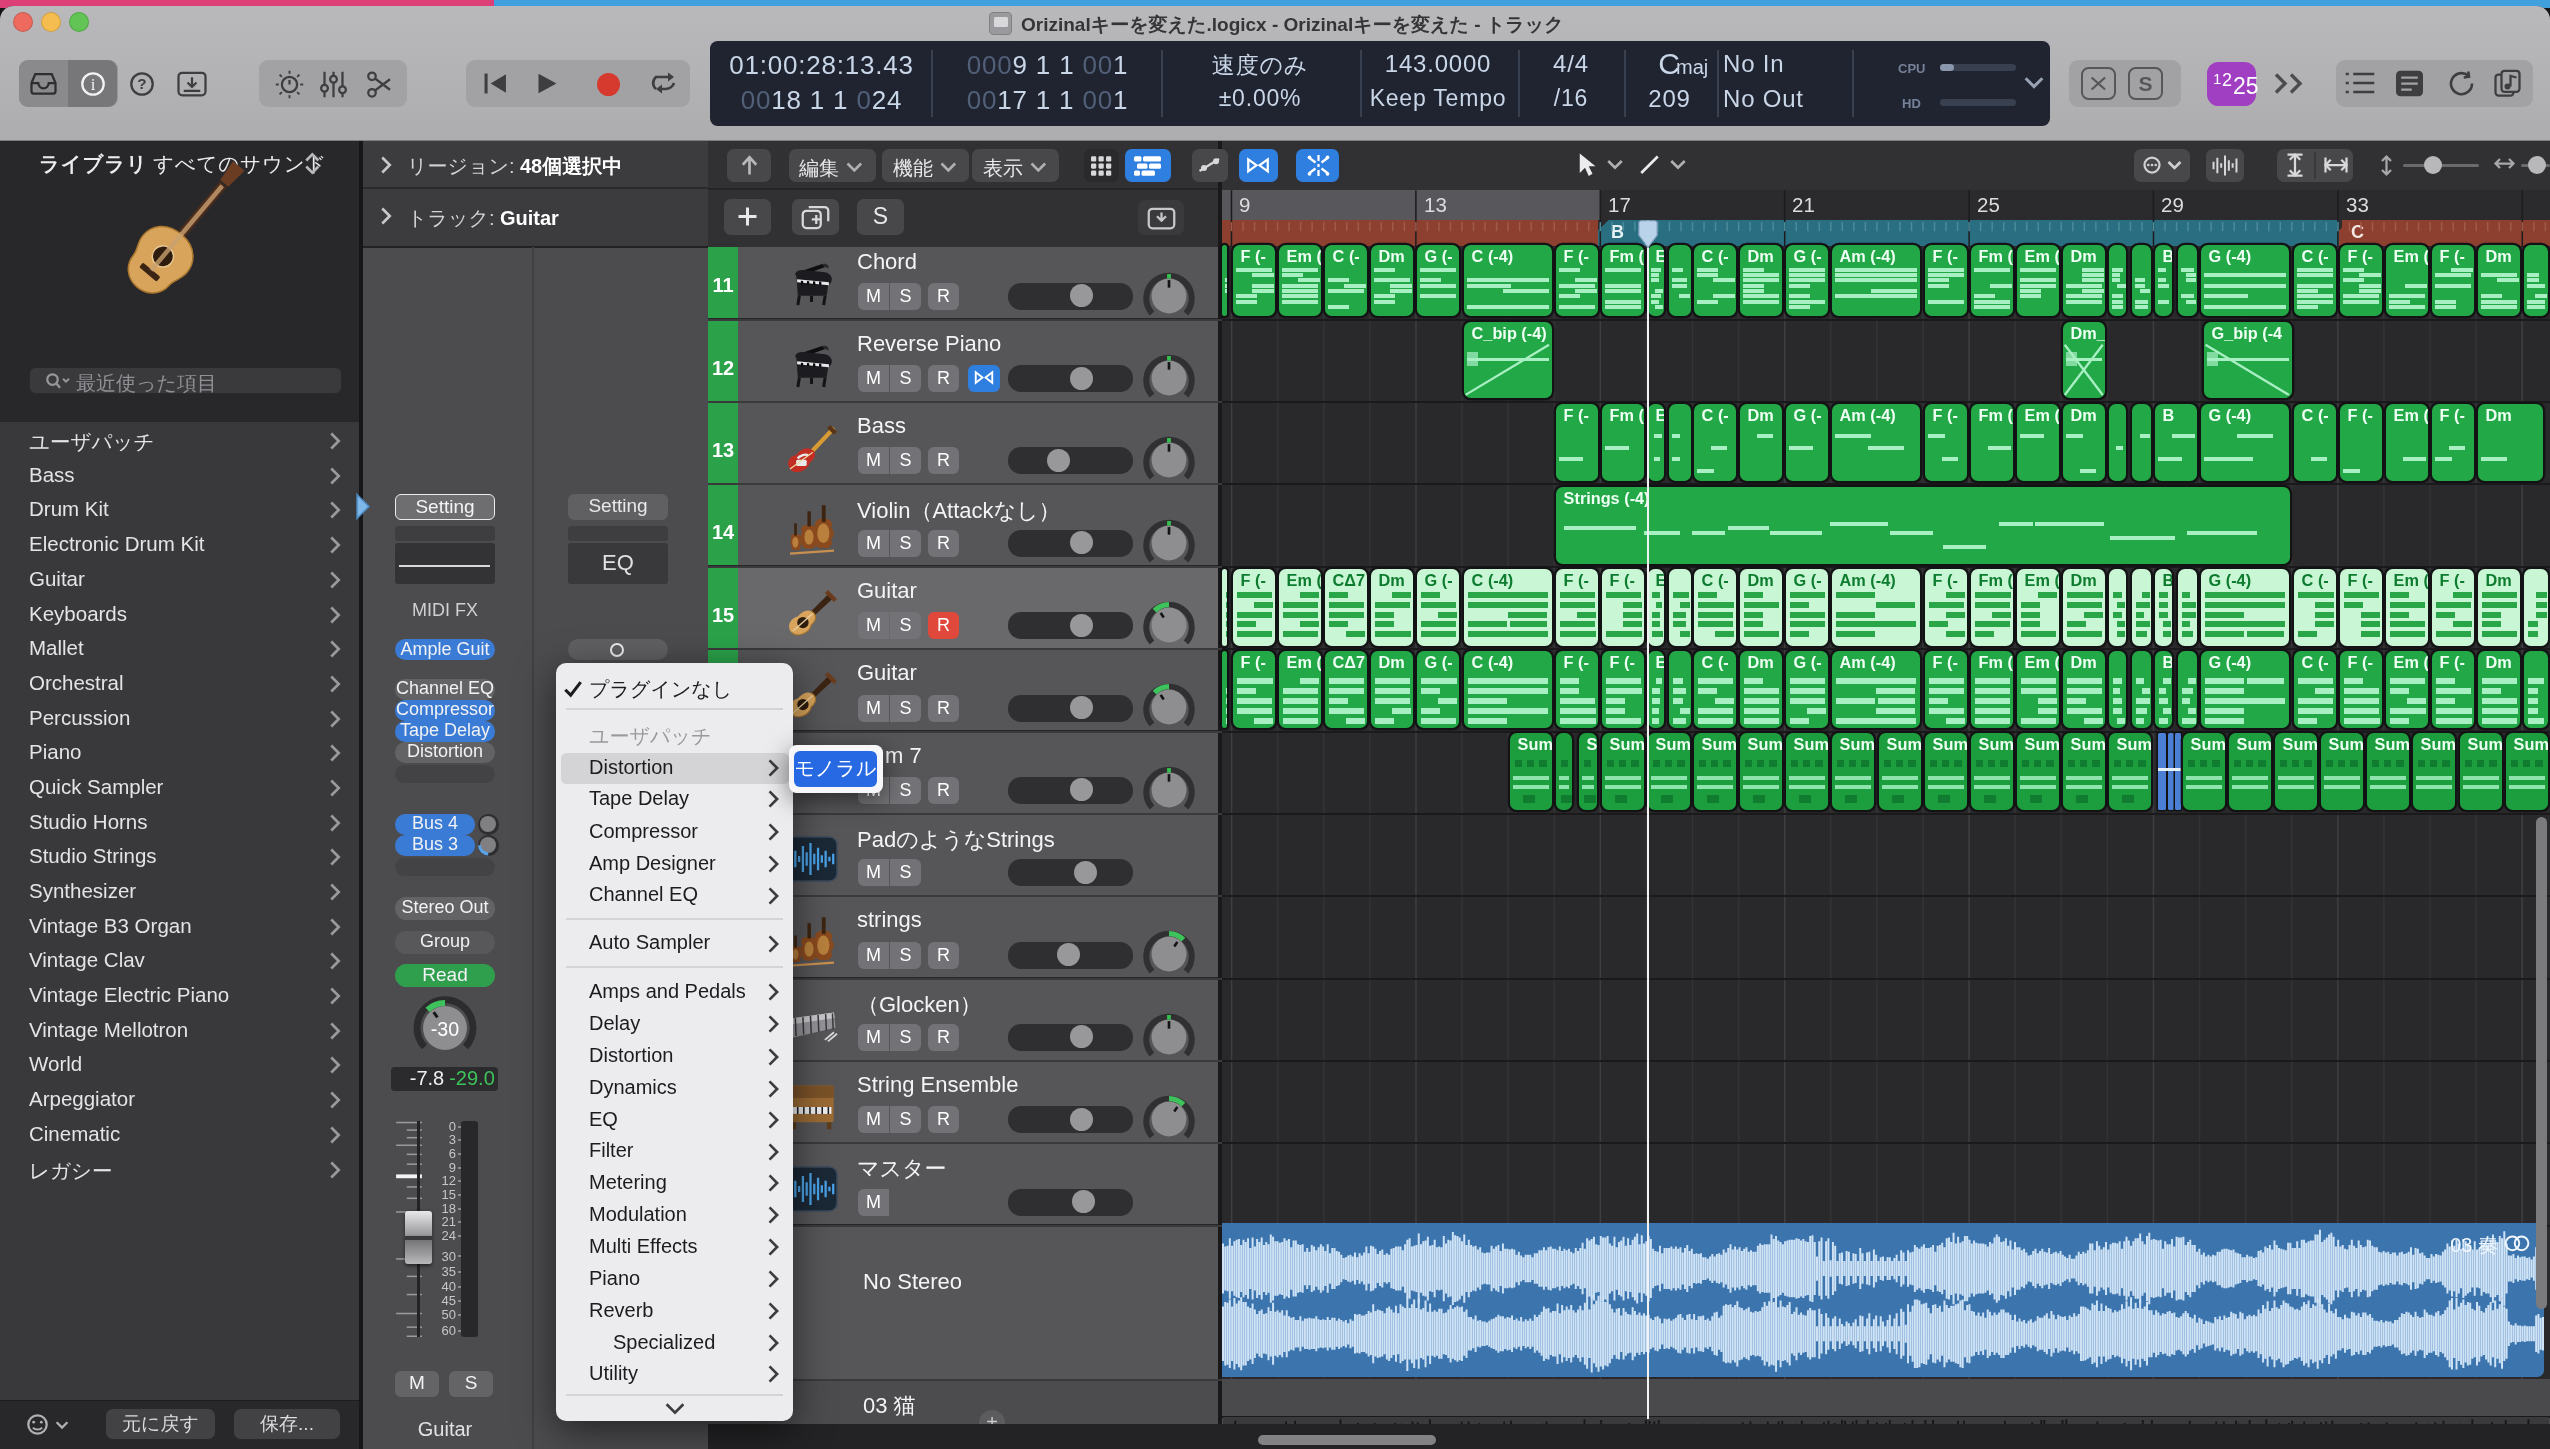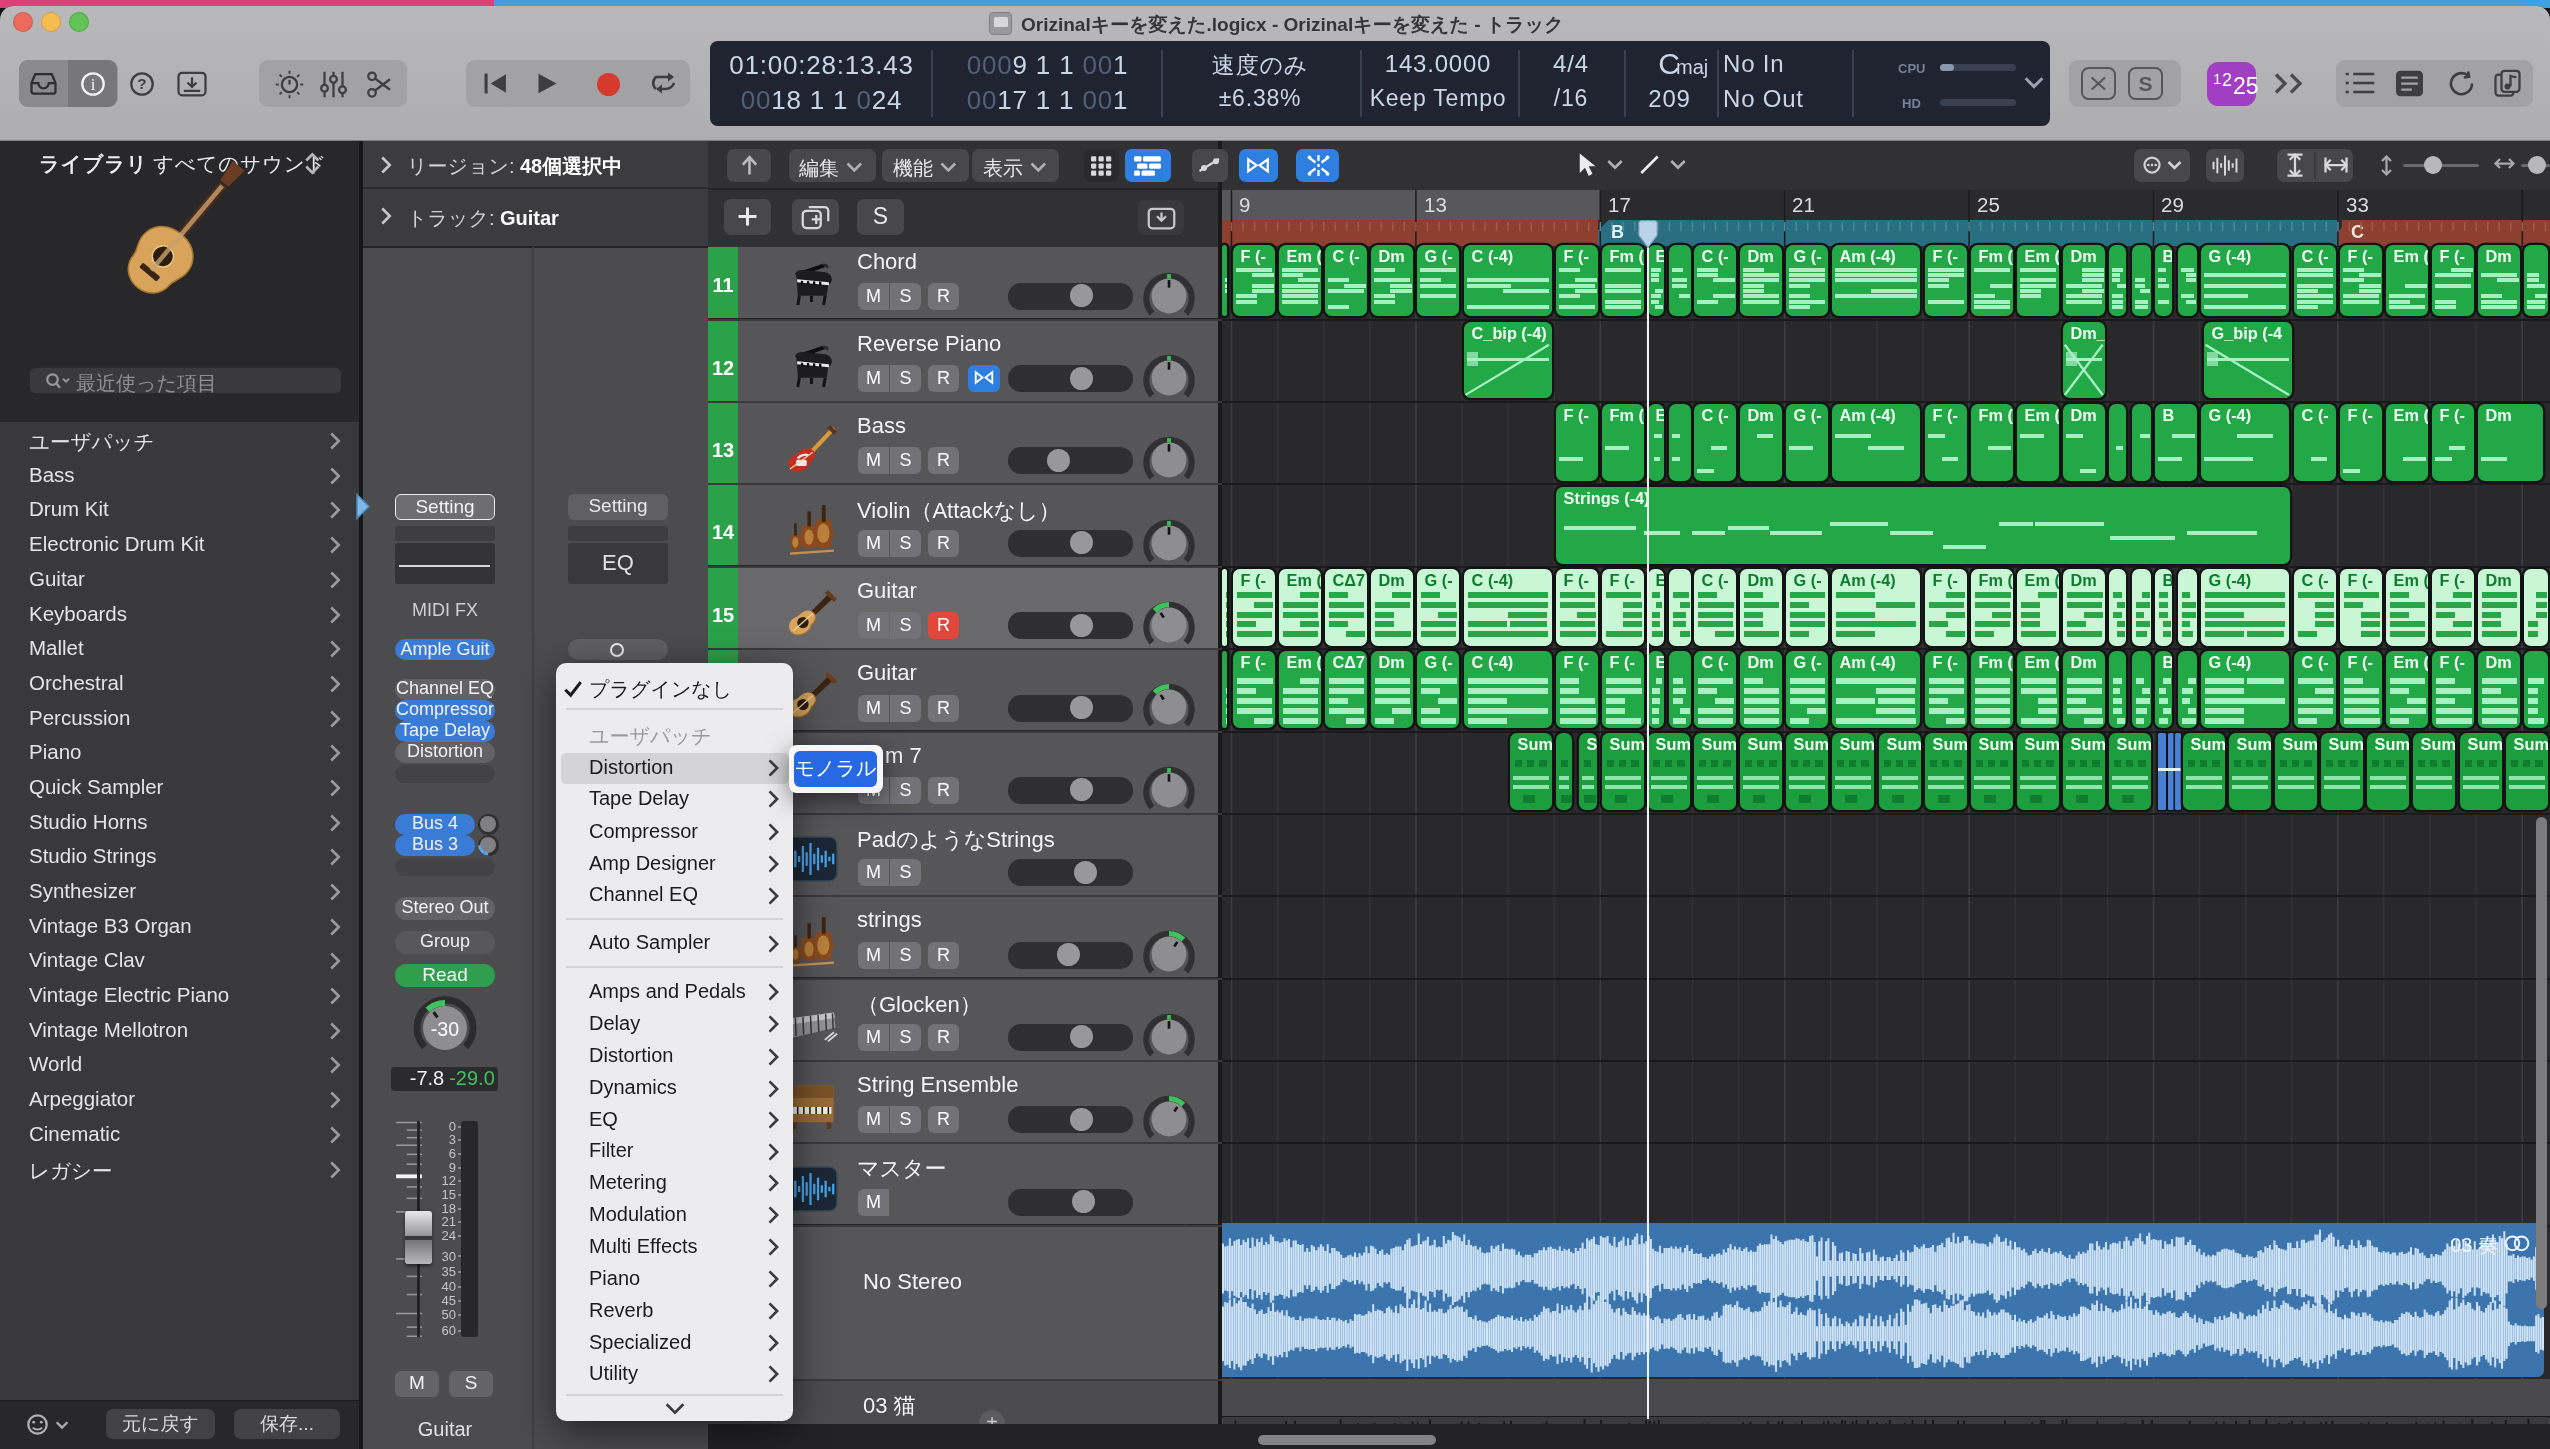--- a/index.html
+++ b/index.html
@@ -83,21 +83,21 @@
     <path d="M32 16 a12 11 0 0 1 -12 8 H12" fill="none" stroke="#3e3e41" stroke-width="3.5"></path>
     <path d="M24 2 L32 8 L24 14 Z" fill="#3e3e41"></path>
     <path d="M16 18 L8 24 L16 30 Z" fill="#3e3e41"></path>
   </svg>
 <div style="left:710px;top:41px;width:1340px;height:85px;background:#1f2430;border-radius:7.6px"></div>
 <div style="left:717px;top:50px;width:209px;font-size:26px;text-align:center;letter-spacing:0.8px"><span style="color:#c9d6e8">01:00:28:13.43</span></div>
 <div style="left:717px;top:85px;width:209px;font-size:26px;text-align:center;letter-spacing:0.8px"><span style="color:#525f78">00</span><span style="color:#c9d6e8">18 1 1 </span><span style="color:#525f78">0</span><span style="color:#c9d6e8">24</span></div>
 <div style="left:941px;top:50px;width:213px;font-size:26px;text-align:center;letter-spacing:0.8px"><span style="color:#525f78">000</span><span style="color:#c9d6e8">9 1 1 </span><span style="color:#525f78">00</span><span style="color:#c9d6e8">1</span></div>
 <div style="left:941px;top:85px;width:213px;font-size:26px;text-align:center;letter-spacing:0.8px"><span style="color:#525f78">00</span><span style="color:#c9d6e8">17 1 1 </span><span style="color:#525f78">00</span><span style="color:#c9d6e8">1</span></div>
 <div style="left:1165px;top:50px;width:190px;font-size:23px;text-align:center;letter-spacing:0.8px"><span style="color:#c9d6e8">速度のみ</span></div>
-<div style="left:1165px;top:85px;width:190px;font-size:23px;text-align:center;letter-spacing:0.8px"><span style="color:#c9d6e8">±6.38%</span></div>
+<div style="left:1165px;top:85px;width:190px;font-size:23px;text-align:center;letter-spacing:0.8px"><span style="color:#c9d6e8">±0.00%</span></div>
 <div style="left:1362px;top:50px;width:152px;font-size:24px;text-align:center;letter-spacing:0.8px"><span style="color:#c9d6e8">143.0000</span></div>
 <div style="left:1362px;top:85px;width:152px;font-size:23px;text-align:center;letter-spacing:0.8px"><span style="color:#c9d6e8">Keep Tempo</span></div>
 <div style="left:1520px;top:50px;width:102px;font-size:24px;text-align:center;letter-spacing:0.8px"><span style="color:#c9d6e8">4/4</span></div>
 <div style="left:1520px;top:85px;width:102px;font-size:23px;text-align:center;letter-spacing:0.8px"><span style="color:#c9d6e8">/16</span></div>
 <div style="left:1626px;top:47px;width:87px;font-size:30px;text-align:center;letter-spacing:0.8px"><span style="color:#c9d6e8">C</span></div>
 <div style="left:1676px;top:56px;font-size:20px;color:#c9d6e8">maj</div>
 <div style="left:1626px;top:85px;width:87px;font-size:24px;text-align:center;letter-spacing:0.8px"><span style="color:#c9d6e8">209</span></div>
 <div style="left:1723px;top:50px;width:121px;font-size:24px;text-align:left;letter-spacing:0.8px"><span style="color:#c9d6e8">No In</span></div>
 <div style="left:1723px;top:85px;width:121px;font-size:24px;text-align:left;letter-spacing:0.8px"><span style="color:#c9d6e8">No Out</span></div>
 <div style="left:931px;top:50px;width:1.5px;height:67px;background:#39404f"></div>
@@ -2166,21 +2166,21 @@
     <path d="M2 3 L12 13 L2 23" stroke="#3c3c3e" stroke-width="3.5" fill="none"></path>
   </svg>
 <div style="left:589px;top:1267px;font-size:20px;color:#1c1c1e;">Piano</div>
 <svg style="left:768px;top:1269px" width="11.4" height="20" viewBox="0 0 15 26">
     <path d="M2 3 L12 13 L2 23" stroke="#3c3c3e" stroke-width="3.5" fill="none"></path>
   </svg>
 <div style="left:589px;top:1299px;font-size:20px;color:#1c1c1e;">Reverb</div>
 <svg style="left:768px;top:1301px" width="11.4" height="20" viewBox="0 0 15 26">
     <path d="M2 3 L12 13 L2 23" stroke="#3c3c3e" stroke-width="3.5" fill="none"></path>
   </svg>
-<div style="left:589px;top:1331px;font-size:20px;color:#1c1c1e;">Specialized</div>
+<div style="left:613px;top:1331px;font-size:20px;color:#1c1c1e;">Specialized</div>
 <svg style="left:768px;top:1333px" width="11.4" height="20" viewBox="0 0 15 26">
     <path d="M2 3 L12 13 L2 23" stroke="#3c3c3e" stroke-width="3.5" fill="none"></path>
   </svg>
 <div style="left:589px;top:1362px;font-size:20px;color:#1c1c1e;">Utility</div>
 <svg style="left:768px;top:1364px" width="11.4" height="20" viewBox="0 0 15 26">
     <path d="M2 3 L12 13 L2 23" stroke="#3c3c3e" stroke-width="3.5" fill="none"></path>
   </svg>
 <div style="left:566px;top:1394px;width:217px;height:1.5px;background:#d4d4d6"></div>
 <svg style="left:665px;top:1402px" width="20" height="13.7" viewBox="0 0 26 18">
     <path d="M2 3 L13 14 L24 3" stroke="#3c3c3e" stroke-width="3.5" fill="none"></path>

